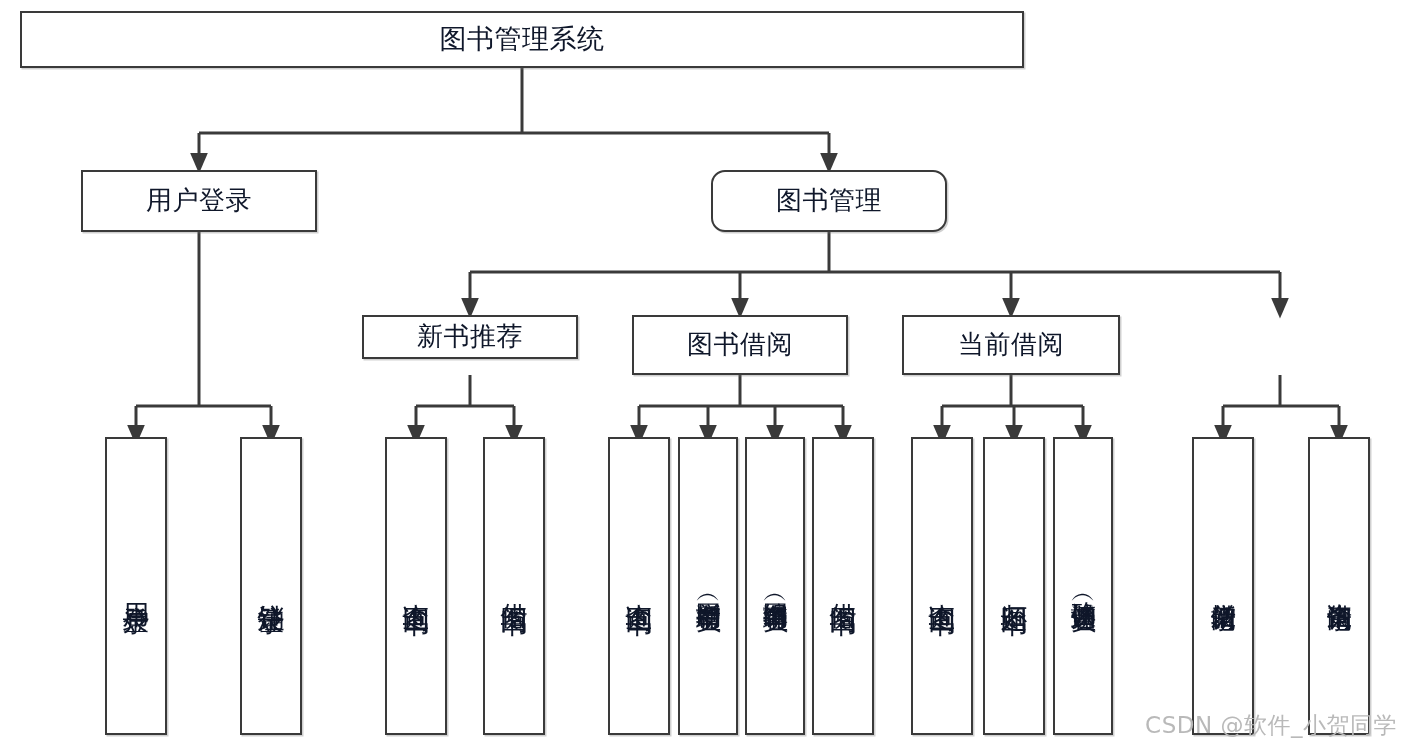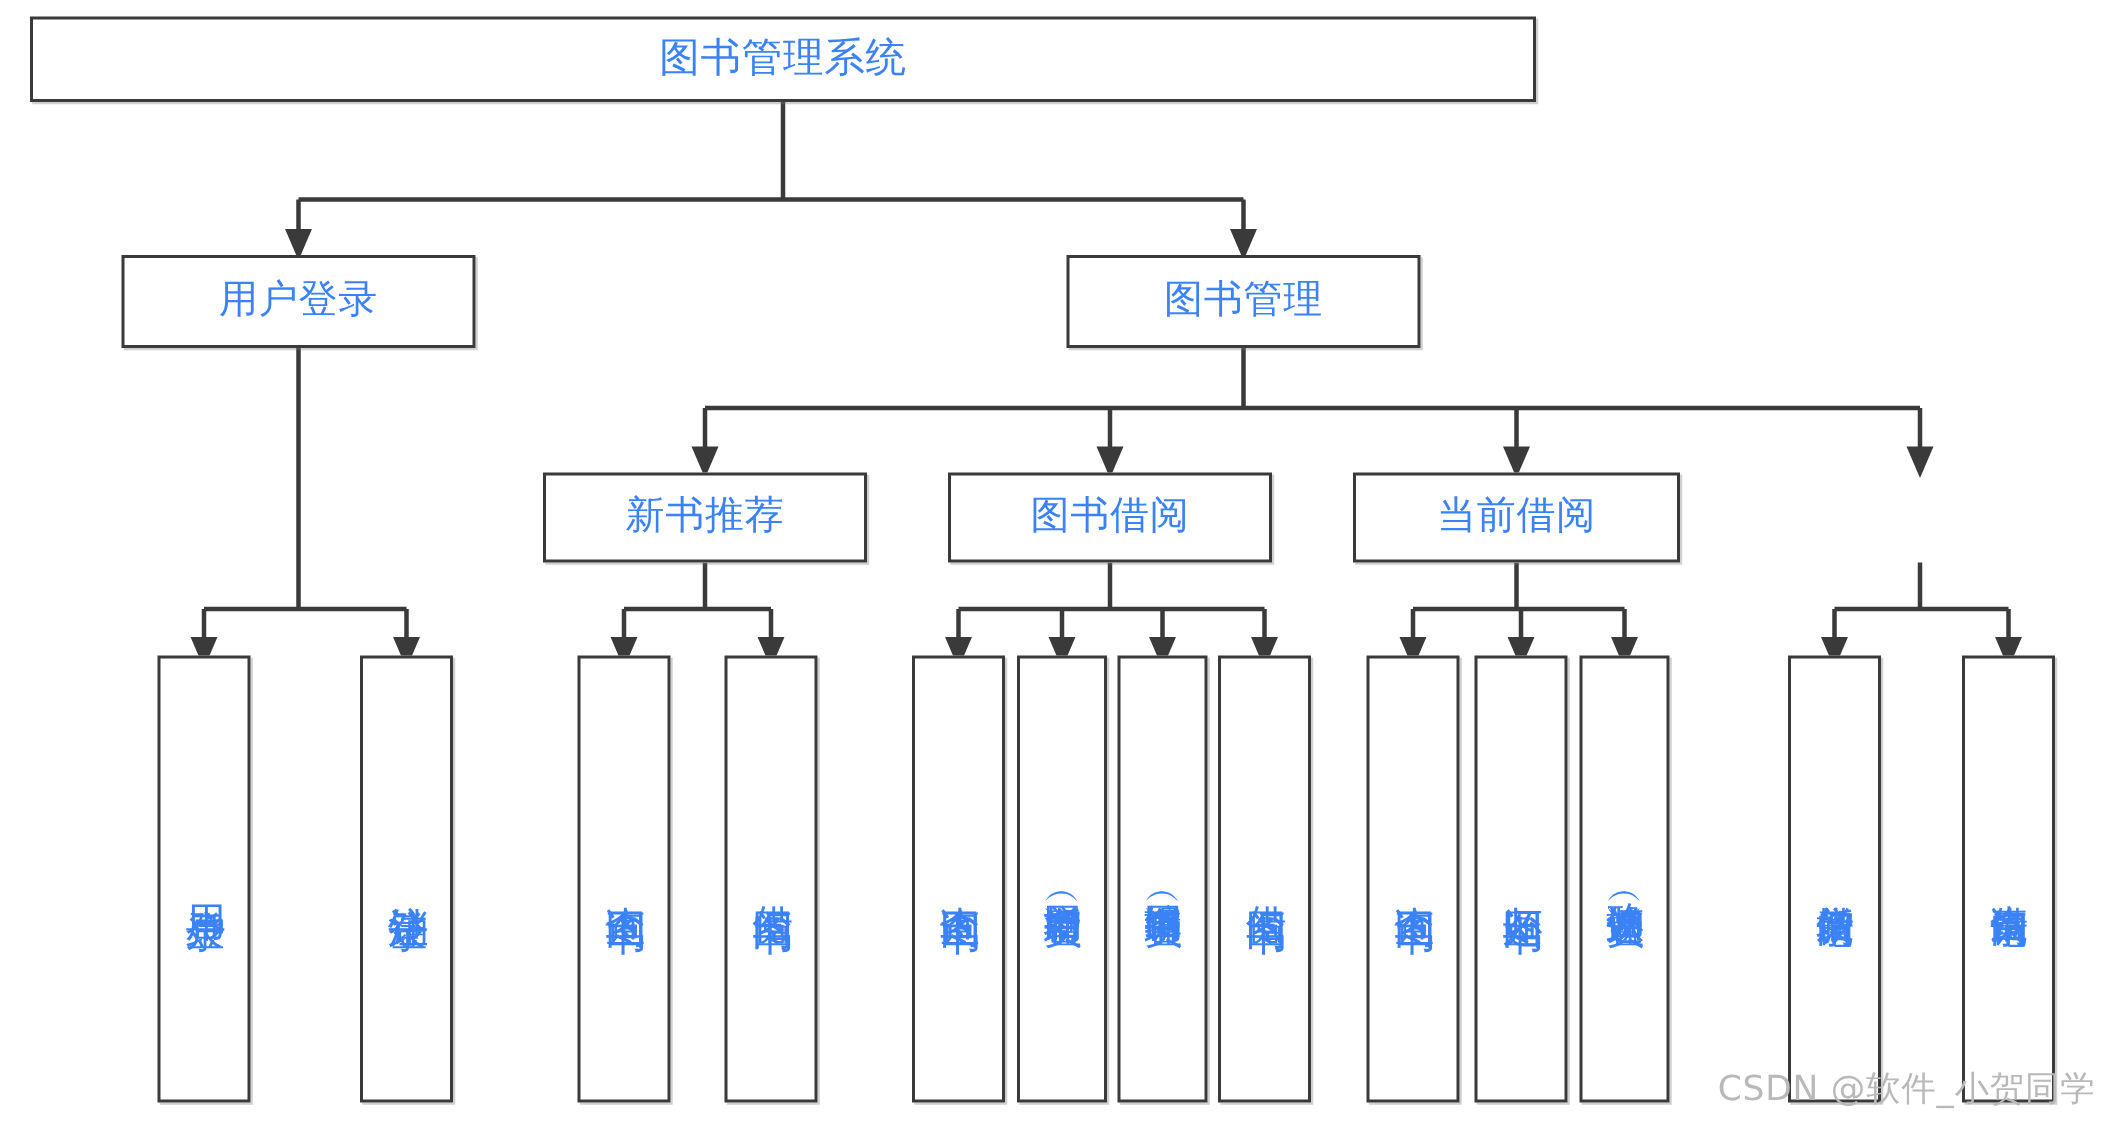--- a/index.html
+++ b/index.html
@@ -27,21 +27,21 @@
     pointer-events: none;
   }
   .node {
     position: absolute;
     box-sizing: border-box;
     border: 2.5px solid #3a3a3a;
     background: #ffffff;
     display: flex;
     align-items: center;
     justify-content: center;
-    color: #3b82f6;
+    color: #0f172a;
     box-shadow: 1.5px 1.5px 0 rgba(120,120,120,0.35);
   }
   .node .label {
     line-height: 1.05;
     letter-spacing: 0.5px;
     white-space: nowrap;
   }
   
   .node.h .label {
     font-size: 26px;
@@ -133,25 +133,25 @@
     </g>
   </svg>
 
   <div class="node h root" style="left:20px; top:11px; width:1004px; height:57px;">
     <span class="label">图书管理系统</span>
   </div>
 
   <div class="node h" style="left:81px; top:170px; width:236px; height:62px;">
     <span class="label">用户登录</span>
   </div>
-  <div class="node h" style="left:711px; top:170px; width:236px; height:62px;">
+  <div class="node h" style="left:711px; top:170px; width:236px; height:62px;border-radius:14px;">
     <span class="label">图书管理</span>
   </div>
 
-  <div class="node h" style="left:362px; top:315px; width:216px; height:60px;">
+  <div class="node h" style="left:362px; top:315px; width:216px; height:44px;">
     <span class="label">新书推荐</span>
   </div>
   <div class="node h" style="left:902px; top:315px; width:218px; height:60px;">
     <span class="label">当前借阅</span>
   </div>
   <div class="node h" style="left:632px; top:315px; width:216px; height:60px;">
     <span class="label">图书借阅</span>
   </div>
 
   <div class="node v" style="left:105px; top:437px; width:62px; height:298px;">

